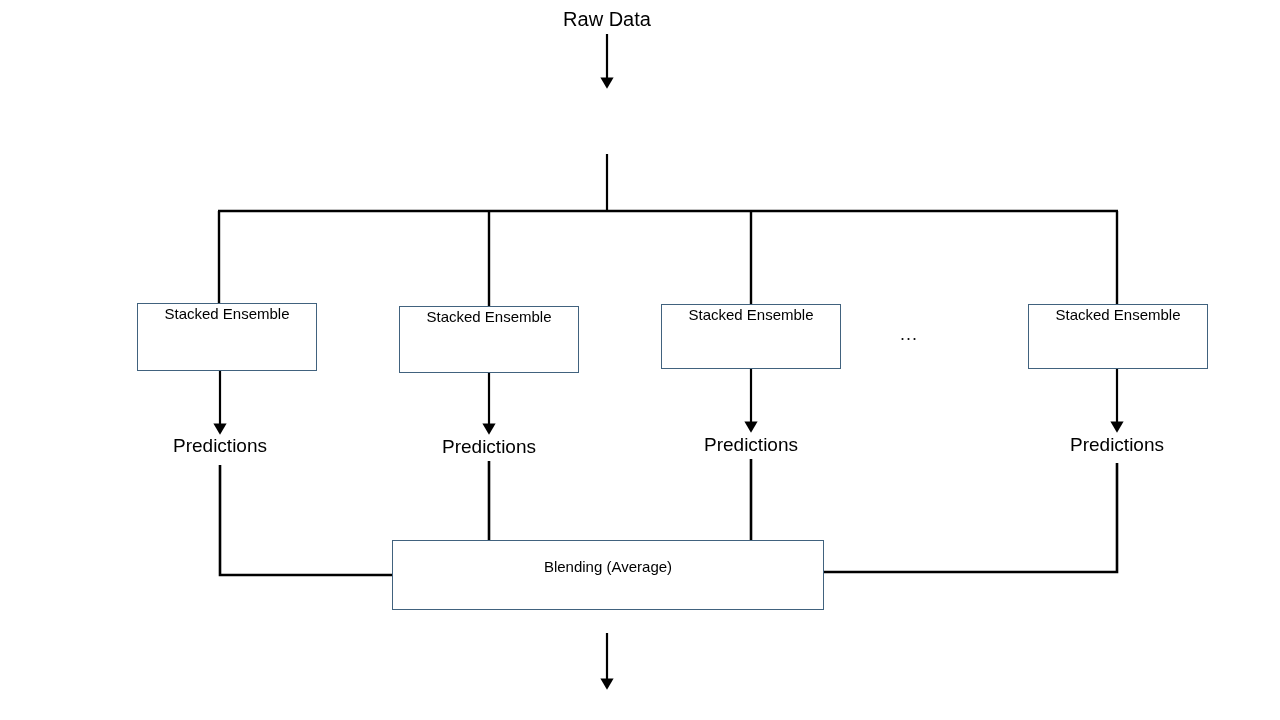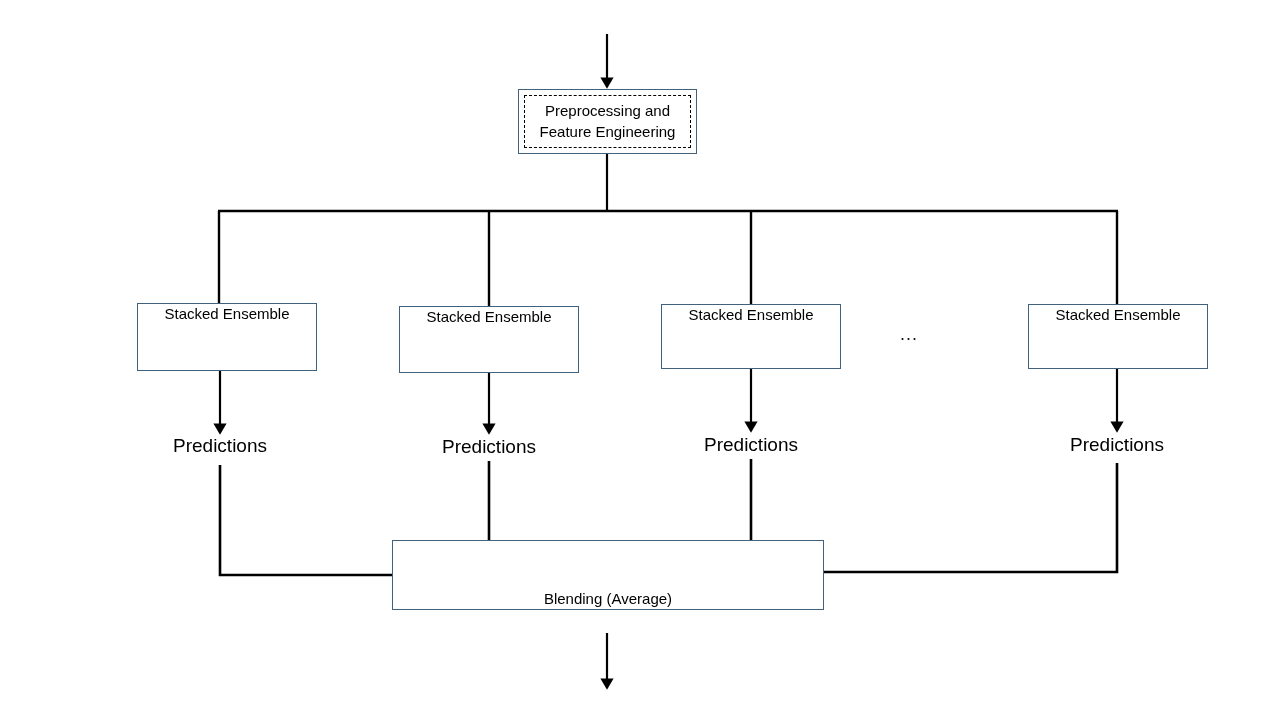--- a/index.html
+++ b/index.html
@@ -70,22 +70,22 @@
   }
   .box.preprocess .inner-dashed {
     flex: 1 1 auto;
     border: 1px dashed #000000;
     display: flex;
     align-items: center;
     justify-content: center;
     text-align: center;
   }
   .box.blending {
-    align-items: flex-end;
-    padding-top: 30px;
+    align-items: flex-start;
+    padding-top: 16px;
   }
 </style>
 </head>
 <body>
 
 <div id="canvas">
 
   <svg id="wires" viewBox="0 0 1280 720" width="1280" height="720" xmlns="http://www.w3.org/2000/svg">
     <defs>
       <marker id="ah" markerWidth="9" markerHeight="9" refX="3.0" refY="3" orient="auto" markerUnits="strokeWidth">
@@ -113,29 +113,22 @@
 
     <line x1="489" y1="461" x2="489" y2="541" stroke="#000000" stroke-width="2.6"></line>
 
     <line x1="751" y1="459" x2="751" y2="541" stroke="#000000" stroke-width="2.6"></line>
 
     <polyline points="1117,463 1117,572 824,572" fill="none" stroke="#000000" stroke-width="2.6"></polyline>
 
     <line x1="607" y1="633" x2="607" y2="685" stroke="#000000" stroke-width="2.2" marker-end="url(#ah)"></line>
   </svg>
 
+  <div class="text-node title-text" style="left:507px; top:8px; width:200px;">Raw Data</div>
 
-  <div class="box preprocess" style="left:518px; top:89px; width:179px; height:65px;">
-    <div class="inner-dashed">
-      <div class="box-label">
-        <span>Preprocessing and</span><br>
-        <span>Feature Engineering</span>
-      </div>
-    </div>
-  </div>
 
   <div class="box" style="left:137px; top:303px; width:180px; height:68px;">
     <span class="box-label">Stacked Ensemble</span>
   </div>
 
   <div class="box" style="left:399px; top:306px; width:180px; height:67px;">
     <span class="box-label">Stacked Ensemble</span>
   </div>
 
   <div class="box" style="left:661px; top:304px; width:180px; height:65px;">

